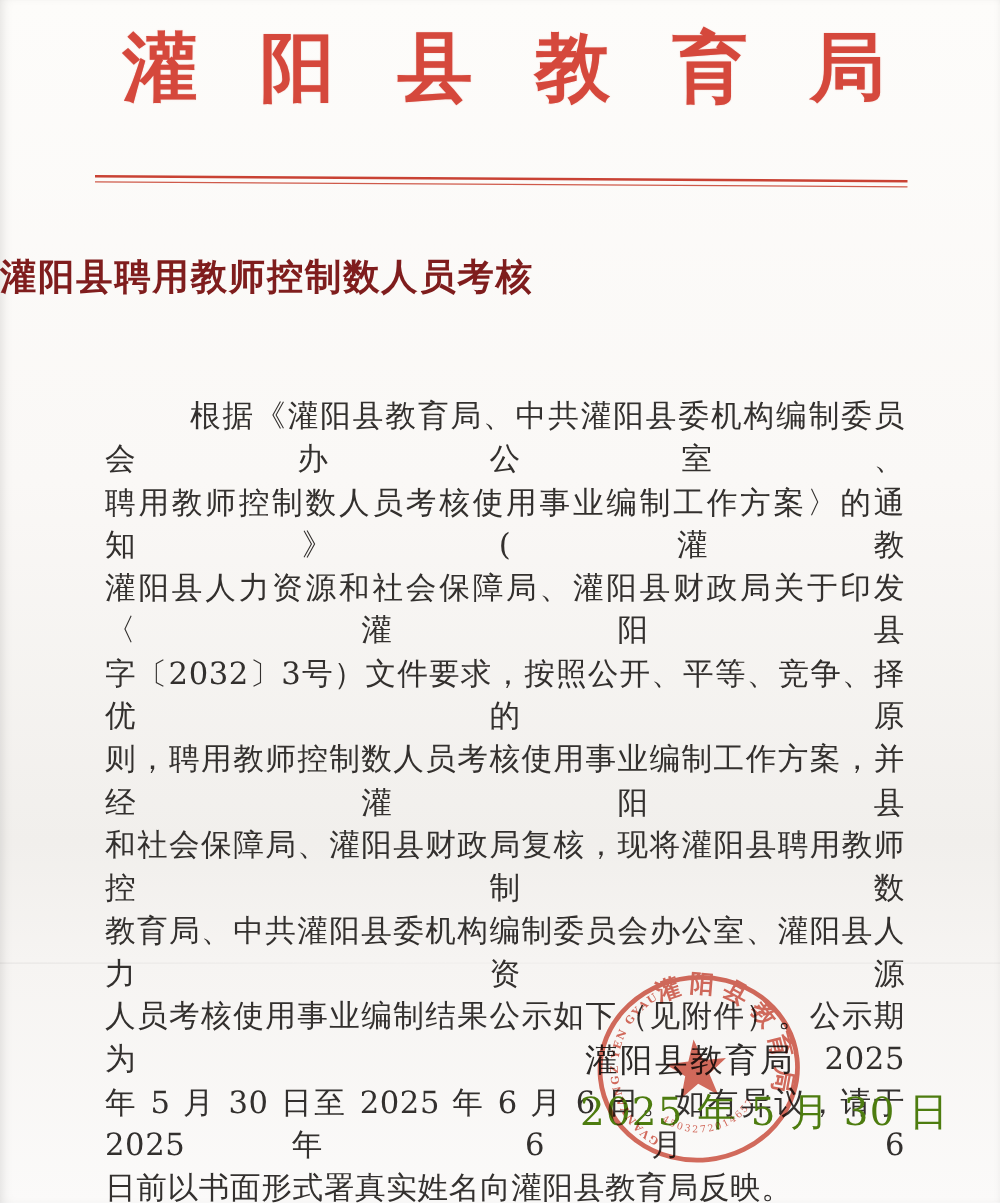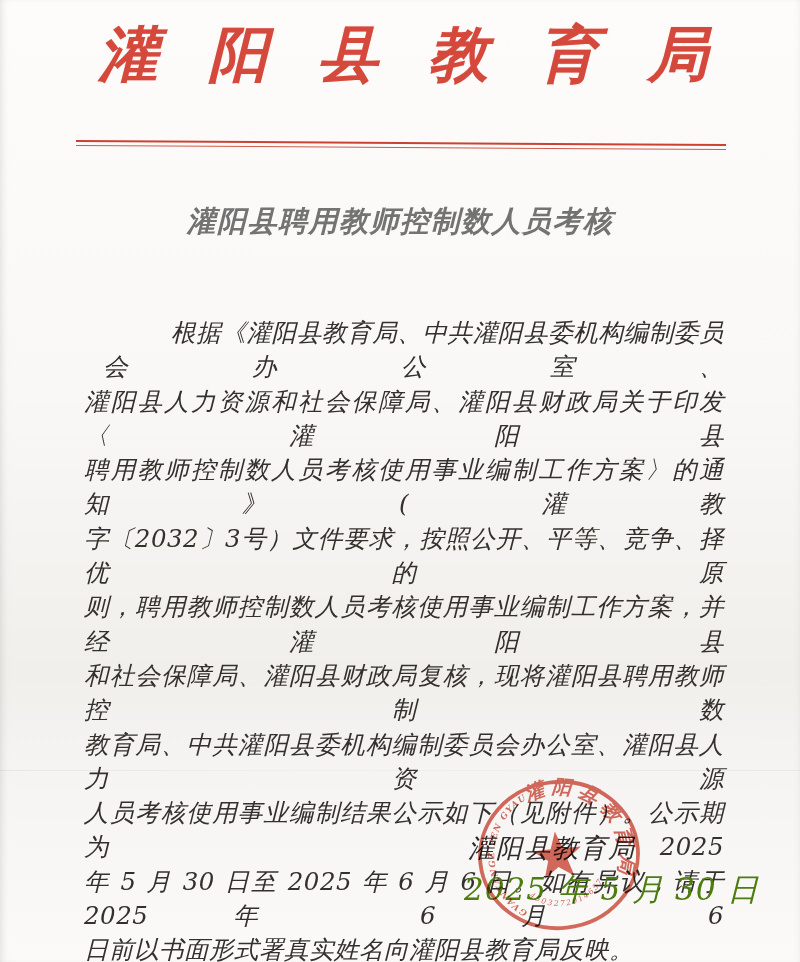--- a/index.html
+++ b/index.html
@@ -2,45 +2,45 @@
 <html><head>
 <meta charset="utf-8">
 <style>
   html,body{margin:0;padding:0;}
   body{
     width:800px;height:962px;position:relative;overflow:hidden;
     font-family:"DejaVu Serif","Liberation Serif",serif;
     background:linear-gradient(180deg,#fdfcfa 0%,#faf8f6 40%,#f1efec 70%,#f6f4f2 80%,#fbfaf9 100%);
     box-shadow:inset 6px 0 10px -6px rgba(0,0,0,.15), inset -4px 0 8px -6px rgba(0,0,0,.10);
   }
-  .page{position:absolute;inset:0;font-style:italic;}
+  .page{position:absolute;inset:0;}
   
   .masthead{
     position:absolute;top:10px;left:98px;width:604px;height:88px;
     color:#d5483c;font-weight:bold;font-size:60px;line-height:88px;
     letter-spacing:50px;white-space:nowrap;
     text-shadow:0 0 1px rgba(213,72,60,.4);
   }
   .red-rule{
     position:absolute;top:142px;left:76px;width:650px;height:3px;
     border-top:2.5px solid #c94234;border-bottom:1.5px solid #cf5a4a;
     transform:rotate(0.35deg);
   }
   
   .doc-title{
-    position:absolute;top:198px;left:0;width:100%;text-align:center;
-    color:#737373;font-weight:bold;font-size:29px;line-height:46px;letter-spacing:1.5px;
+    position:absolute;top:198px;left:0;width:100%;
+    color:#7f1d1d;font-weight:bold;font-size:29px;line-height:46px;letter-spacing:1.5px;
   }
   
   .body-text{
     position:absolute;top:316px;left:84px;width:640px;
     color:#33302e;font-size:24.5px;line-height:34.3px;letter-spacing:.5px;
   }
   .body-line{text-align:justify;text-align-last:justify;}
-  .body-line.first{text-indent:68px;margin-left:19px;}
+  .body-line.first{text-indent:68px;}
   .body-line.last{text-align-last:left;}
   
   .signature{position:absolute;left:468px;top:831px;color:#2c2a28;font-size:26px;letter-spacing:2px;}
   .sign-date{position:absolute;left:464px;top:869px;color:#4d7c0f;font-size:31px;letter-spacing:1px;}
   
   .seal{
     position:absolute;left:474px;top:777px;width:170px;height:156px;
     mix-blend-mode:multiply;opacity:.85;transform:rotate(-6deg);
   }
   .seal text{fill:#cf5242;}
@@ -55,22 +55,22 @@
   <div class="masthead">灌阳县教育局</div>
 
   <div class="red-rule"></div>
 
   <div class="doc-title">
     <div>灌阳县聘用教师控制数人员考核</div>
   </div>
 
   <div class="body-text">
     <div class="body-line first">根据《灌阳县教育局、中共灌阳县委机构编制委员会办公室、</div>
+    <div class="body-line">聘用教师控制数人员考核使用事业编制工作方案〉的通知》(灌教</div>
     <div class="body-line">灌阳县人力资源和社会保障局、灌阳县财政局关于印发〈灌阳县</div>
-    <div class="body-line">聘用教师控制数人员考核使用事业编制工作方案〉的通知》(灌教</div>
     <div class="body-line">字〔2032〕3号）文件要求，按照公开、平等、竞争、择优的原</div>
     <div class="body-line">则，聘用教师控制数人员考核使用事业编制工作方案，并经灌阳县</div>
     <div class="body-line">和社会保障局、灌阳县财政局复核，现将灌阳县聘用教师控制数</div>
     <div class="body-line">教育局、中共灌阳县委机构编制委员会办公室、灌阳县人力资源</div>
     <div class="body-line">人员考核使用事业编制结果公示如下（见附件）。公示期为 2025</div>
     <div class="body-line">年 5 月 30 日至 2025 年 6 月 6 日。如有异议，请于 2025 年 6 月 6</div>
     <div class="body-line last">日前以书面形式署真实姓名向灌阳县教育局反映。</div>
 
   </div>
 

